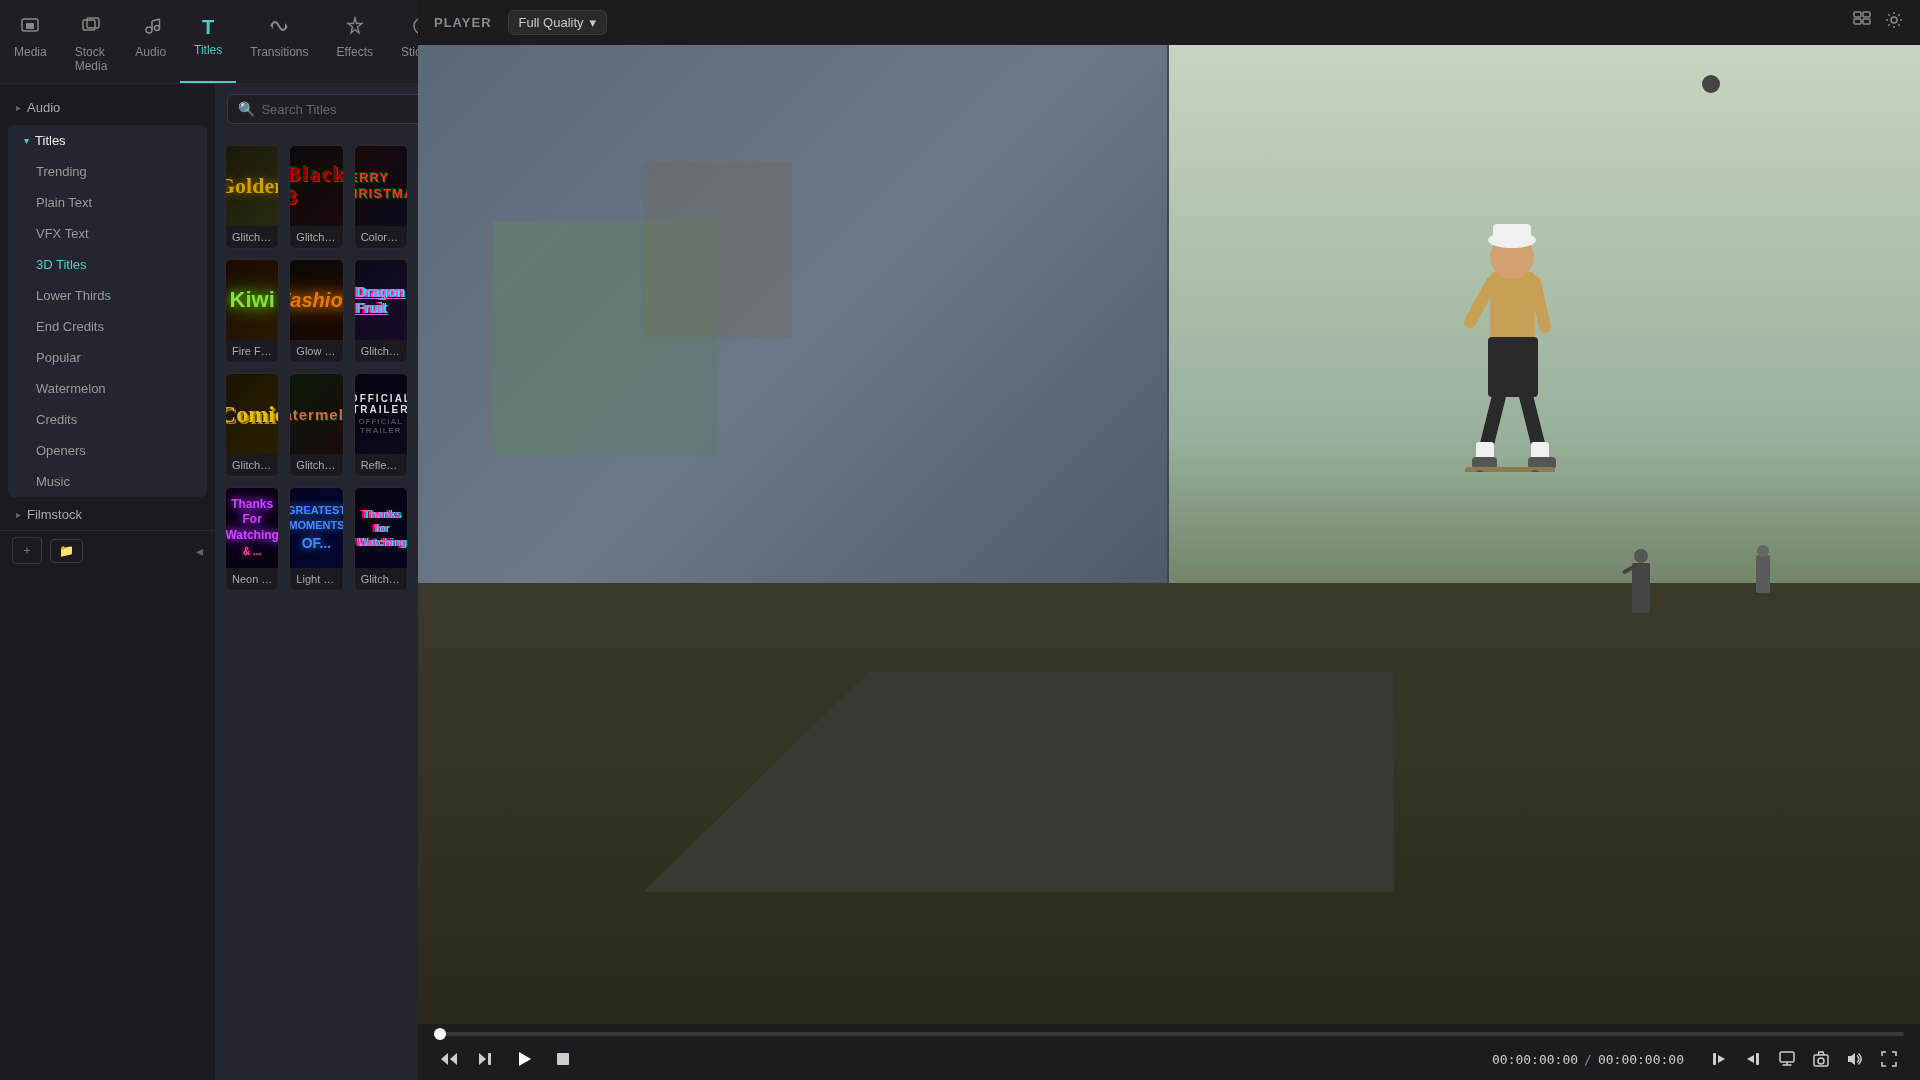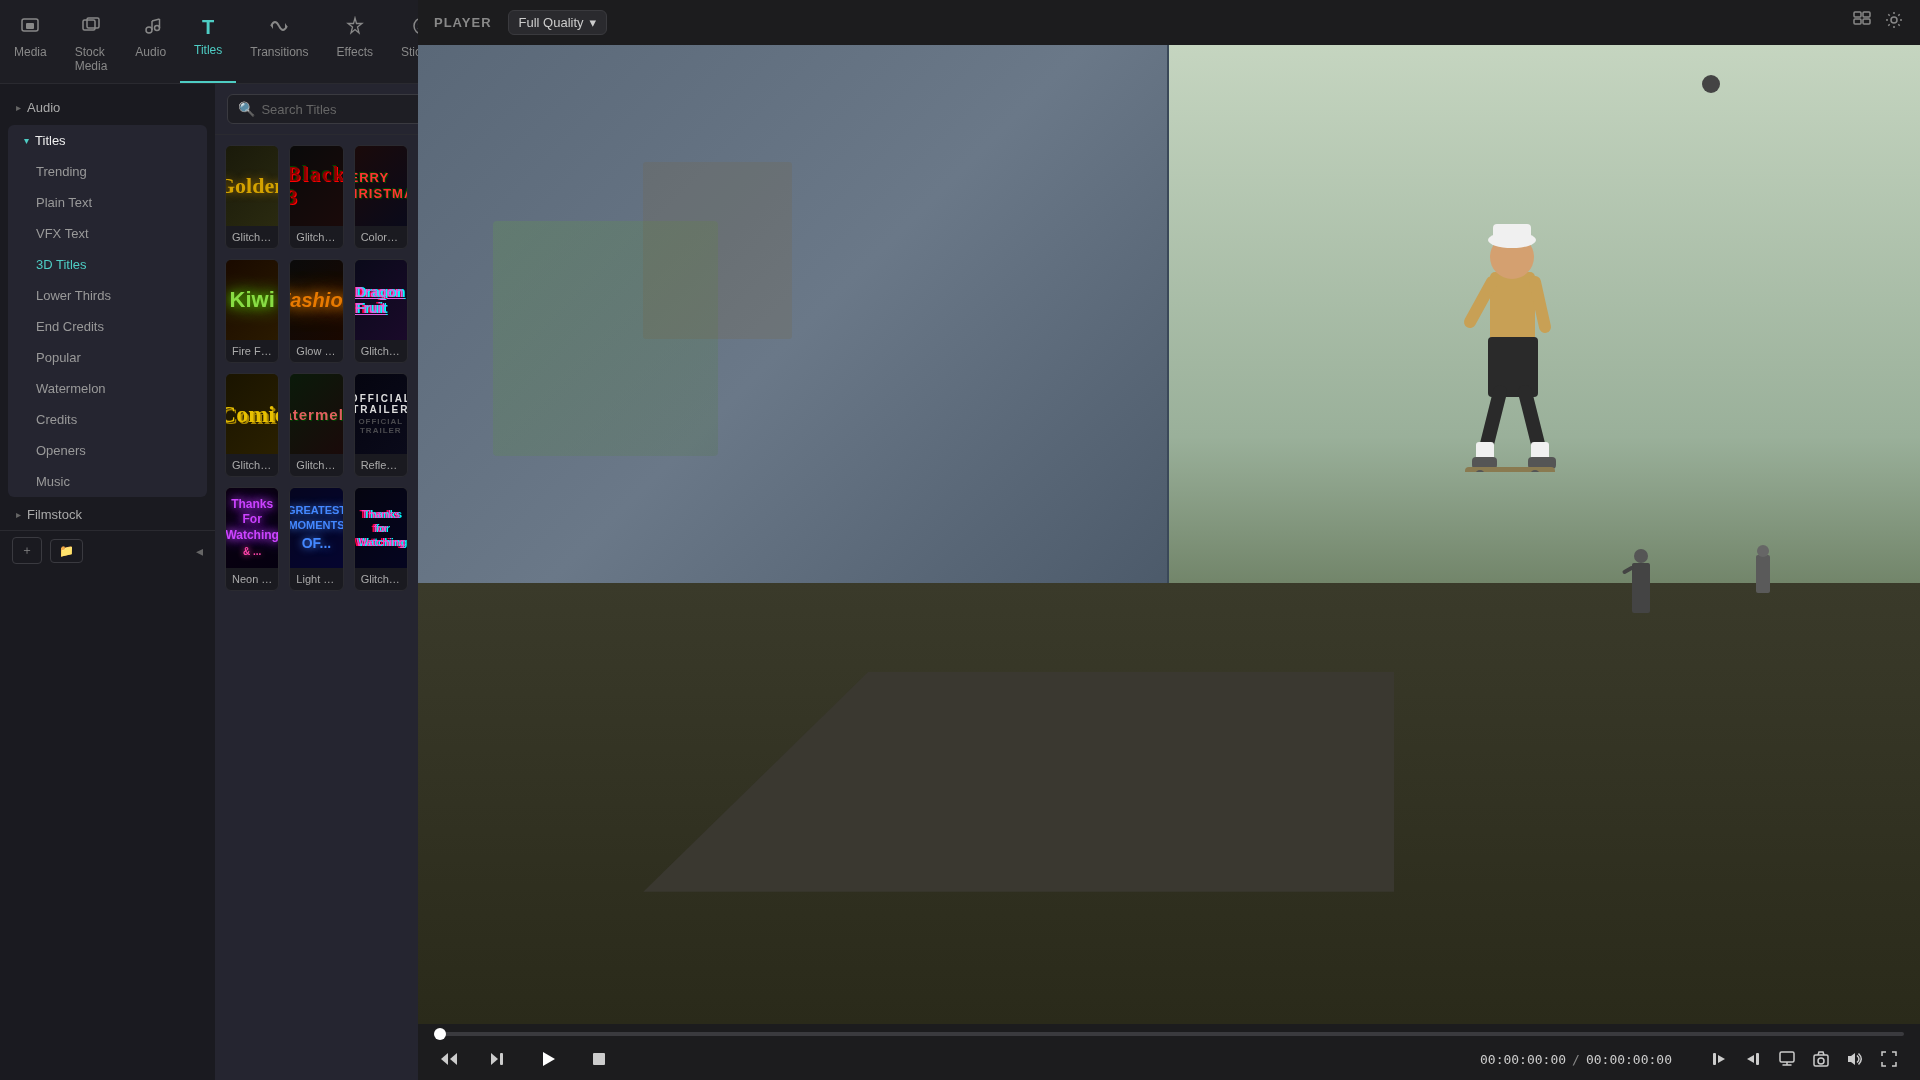--- a/index.html
+++ b/index.html
@@ -99,21 +99,21 @@
       border-radius: 50%;
       position: absolute;
       left: 0;
       top: -4px;
       cursor: pointer;
     }
 
     .controls-row {
       display: flex;
       align-items: center;
-      gap: 20px;
+      gap: 8px;
     }
 
     .control-btn {
       background: none;
       border: none;
       color: #ccc;
       font-size: 18px;
       cursor: pointer;
       padding: 4px 6px;
       border-radius: 4px;

